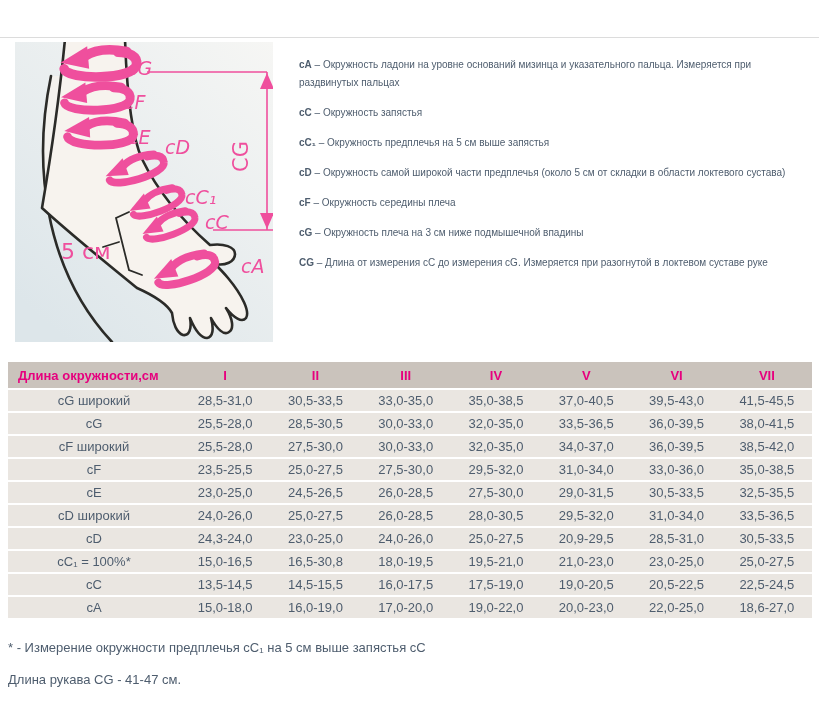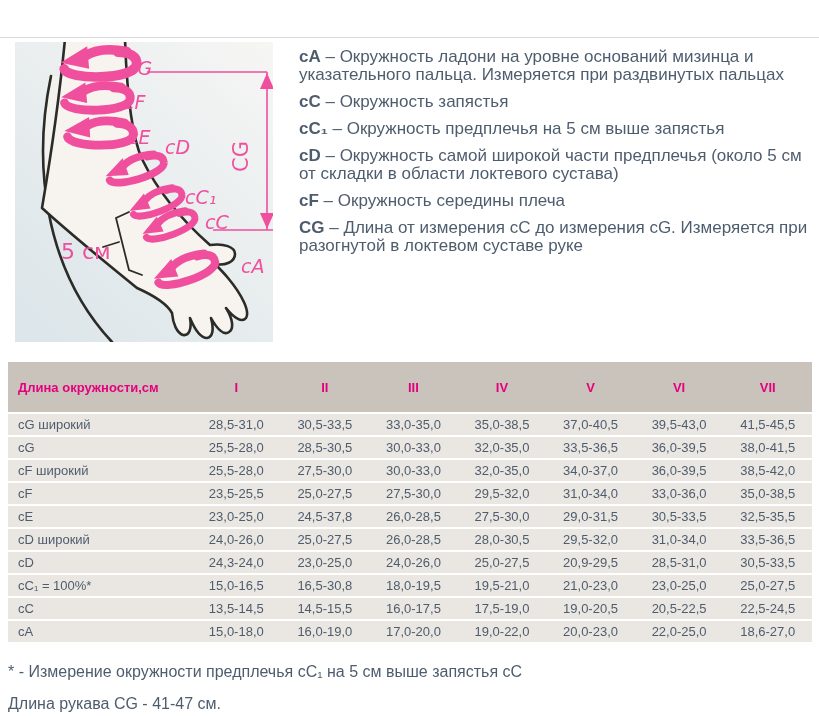--- a/index.html
+++ b/index.html
@@ -4,37 +4,37 @@
 <style>
   html,body{margin:0;padding:0;}
   body{
     width:819px;height:716px;overflow:hidden;background:#ffffff;
     font-family:"Liberation Sans",sans-serif;color:#4e5d6e;
   }
   .topline{margin-top:37px;border-top:1px solid #dcdcdc;height:0;}
   .content-row{display:flex;margin-top:4px;}
   .diagram-box{flex:0 0 auto;margin-left:15px;width:258px;height:300px;}
   .measure-list{flex:1 1 auto;margin-left:26px;margin-right:10px;padding-top:2px;}
-  .measure{margin:4px 0 9px 0;font-size:17px;line-height:18px;}
+  .measure{margin:12px 0 9px 0;font-size:10px;line-height:18px;}
   .measure b{font-weight:bold;}
   table.size-table{
     width:804px;margin:18px 4px 0 8px;
     border-collapse:separate;border-spacing:0 2px;
     font-size:13px;table-layout:fixed;
   }
   table.size-table th{
     background:#cac3bc;color:#e6007e;font-weight:bold;height:18px;
-    text-align:center;padding:16px;
+    text-align:center;padding:4px;
   }
   table.size-table th.corner{text-align:left;padding-left:10px;width:158px;}
   table.size-table td{
     background:#eae6e1;color:#4e5d6e;height:21px;text-align:center;padding:0;
   }
-  table.size-table td.rlabel{text-align:left;padding-left:10px;}
-  .footnote{margin:0 0 0 8px;font-size:16px;line-height:17px;}
+  table.size-table td.rlabel{text-align:center;}
+  .footnote{margin:0 0 0 8px;font-size:13px;line-height:17px;}
   .footnote.first{margin-top:19px;}
   .footnote.second{margin-top:15px;}
 </style>
 </head>
 <body>
 
 <div class="topline"></div>
 
 <div class="content-row">
 
@@ -107,20 +107,21 @@
       </g>
     </svg>
   </div>
 
   <div class="measure-list" id="measurements">
       <p class="measure"><b>cA</b> – Окружность ладони на уровне оснований мизинца и указательного пальца. Измеряется при раздвинутых пальцах</p>
       <p class="measure"><b>cC</b> – Окружность запястья</p>
       <p class="measure"><b>cC₁</b> – Окружность предплечья на 5 см выше запястья</p>
       <p class="measure"><b>cD</b> – Окружность самой широкой части предплечья (около 5 см от складки в области локтевого сустава)</p>
       <p class="measure"><b>cF</b> – Окружность середины плеча</p>
+      <p class="measure"><b>cG</b> – Окружность плеча на 3 см ниже подмышечной впадины</p>
       <p class="measure"><b>CG</b> – Длина от измерения cC до измерения cG. Измеряется при разогнутой в локтевом суставе руке</p>
     </div>
 </div>
 
 <table class="size-table">
   <thead>
     <tr>
       <th class="corner">Длина окружности,см</th>
     <th>I</th>
         <th>II</th>
@@ -168,21 +169,21 @@
         <td>25,0-27,5</td>
         <td>27,5-30,0</td>
         <td>29,5-32,0</td>
         <td>31,0-34,0</td>
         <td>33,0-36,0</td>
         <td>35,0-38,5</td>
       </tr>
       <tr>
         <td class="rlabel">cE</td>
         <td>23,0-25,0</td>
-        <td>24,5-37,8</td>
+        <td>24,5-26,5</td>
         <td>26,0-28,5</td>
         <td>27,5-30,0</td>
         <td>29,0-31,5</td>
         <td>30,5-33,5</td>
         <td>32,5-35,5</td>
       </tr>
       <tr>
         <td class="rlabel">cD широкий</td>
         <td>24,0-26,0</td>
         <td>25,0-27,5</td>

